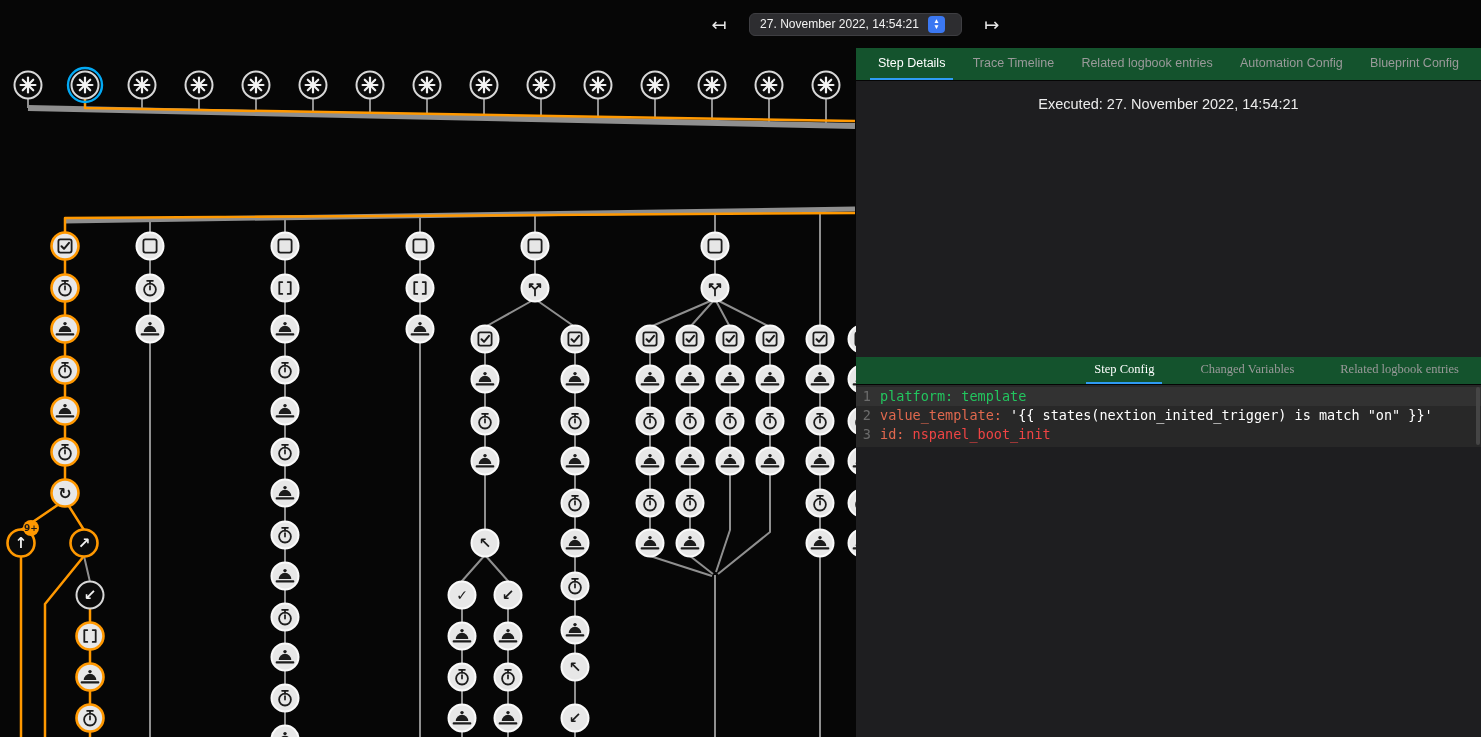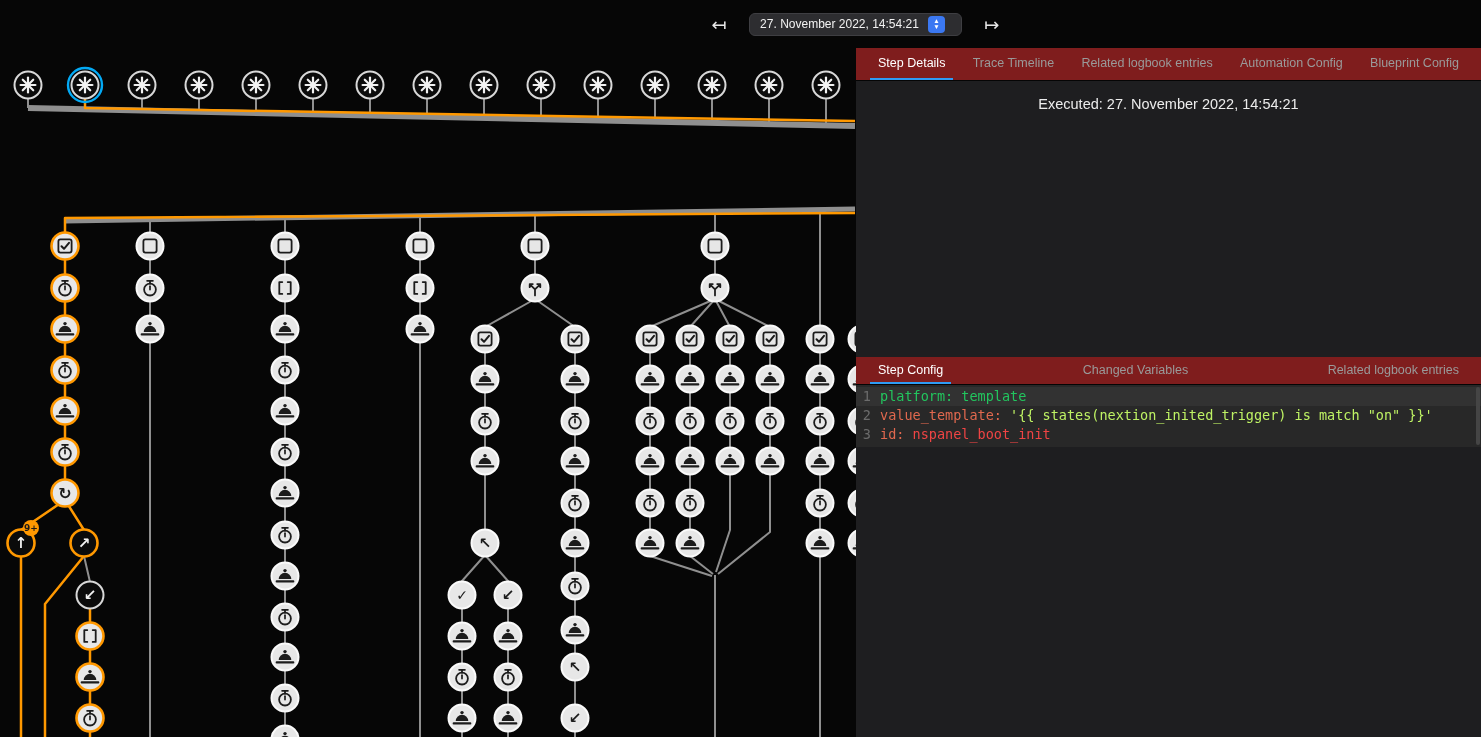--- a/index.html
+++ b/index.html
@@ -38,25 +38,25 @@
     position: absolute; top: 48px; left: 0; width: 856px; height: 689px;
     background: #060606;
   }
   .graph-panel svg { position: absolute; top: 0; left: 0; }
   
   .right-panel {
     position: absolute; top: 48px; left: 856px; right: 0; bottom: 0;
     background: #1e1e20;
   }
   .tabbar {
-    display: flex; align-items: stretch; background: #7f1d1d;
+    display: flex; align-items: stretch; background: #14532d;
     border-bottom: 1px solid #050505;
   }
   .tabbar.top { height: 33px; justify-content: space-between; padding: 0 14px; }
-  .tabbar.bottom { height: 28px; justify-content: space-between; gap: 30px; padding: 0 14px; }
+  .tabbar.bottom { height: 28px; justify-content: flex-end; gap: 30px; padding: 0 14px; font-family: Liberation Serif, serif; }
   .tab {
     display: flex; align-items: center; padding: 0 8px;
     font-size: 12.5px; color: #9a9a9a; cursor: pointer;
     border-bottom: 2px solid transparent; white-space: nowrap;
   }
   .tab.active { color: #ffffff; }
   .details { padding: 15px 16px; font-size: 14.5px; color: #ececec; text-align: center; }
   .bottom-section { position: absolute; top: 309px; left: 0; right: 0; bottom: 0; background: #1e1e20; }
   .code {
     font-family: "DejaVu Sans Mono", monospace;
@@ -788,21 +788,21 @@
         <div class="tab">Related logbook entries</div>
       </div>
     <div class="code" id="code-viewer" style="background: rgb(40, 40, 40);">
       <div class="code-scrollbar"></div>
     <div class="code-line active" style="background: rgb(50, 50, 50);">
           <span class="lineno" style="color: rgb(108, 108, 108);">1</span>
           <span class="code-text"><span style="color: #22c55e;">platform:</span><span style="color: #22c55e;"> template</span></span>
         </div>
         <div class="code-line">
           <span class="lineno" style="color: rgb(108, 108, 108);">2</span>
-          <span class="code-text"><span style="color: rgb(224, 104, 78); margin-top: 8px;">value_template:</span><span style="color: rgb(214, 214, 214);"> </span><span style="color: #bef264;">'{{ states(nextion_inited_trigger) is match "on" }}'</span></span>
+          <span class="code-text"><span style="color: rgb(224, 104, 78); margin-top: 8px;">value_template:</span><span style="color: rgb(214, 214, 214);"> </span><span style="color: #ffffff;">'{{ states(nextion_inited_trigger) is match "on" }}'</span></span>
         </div>
         <div class="code-line">
           <span class="lineno" style="color: rgb(108, 108, 108);">3</span>
           <span class="code-text"><span style="color: rgb(224, 104, 78);">id:</span><span style="color: #ef4444;"> nspanel_boot_init</span></span>
         </div>
       </div>
   </div>
 </div>
 
 </body></html>

